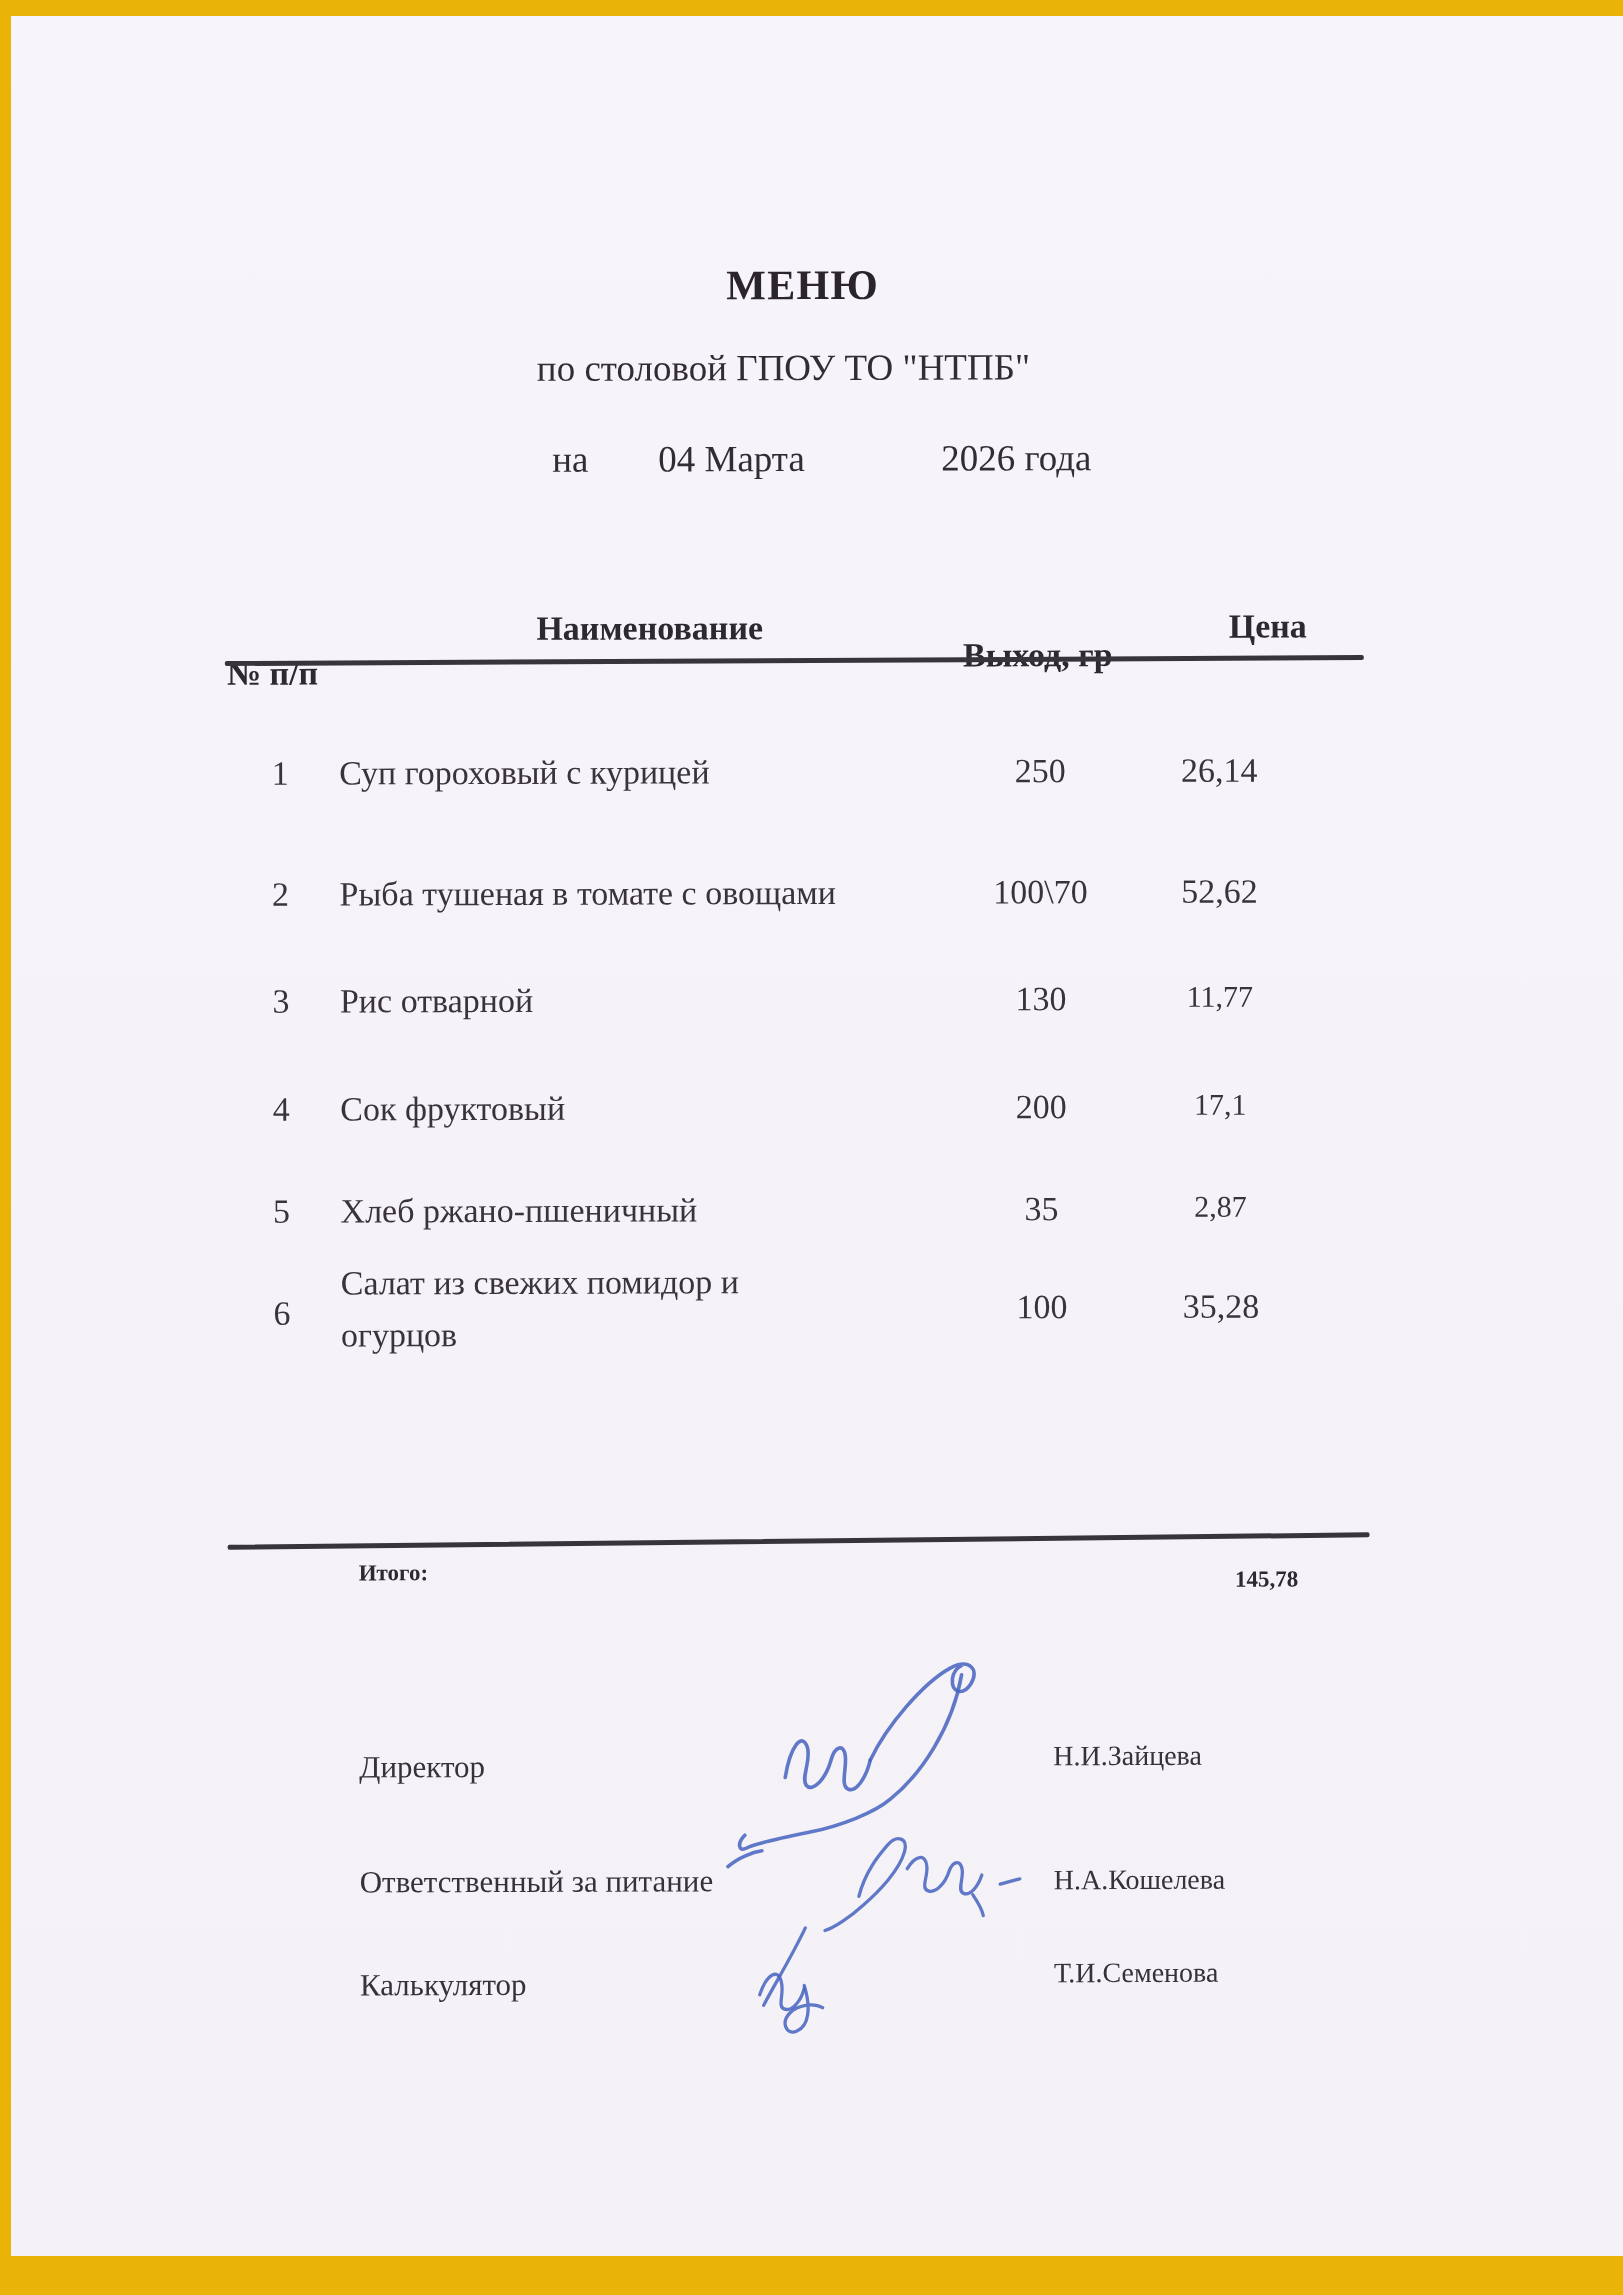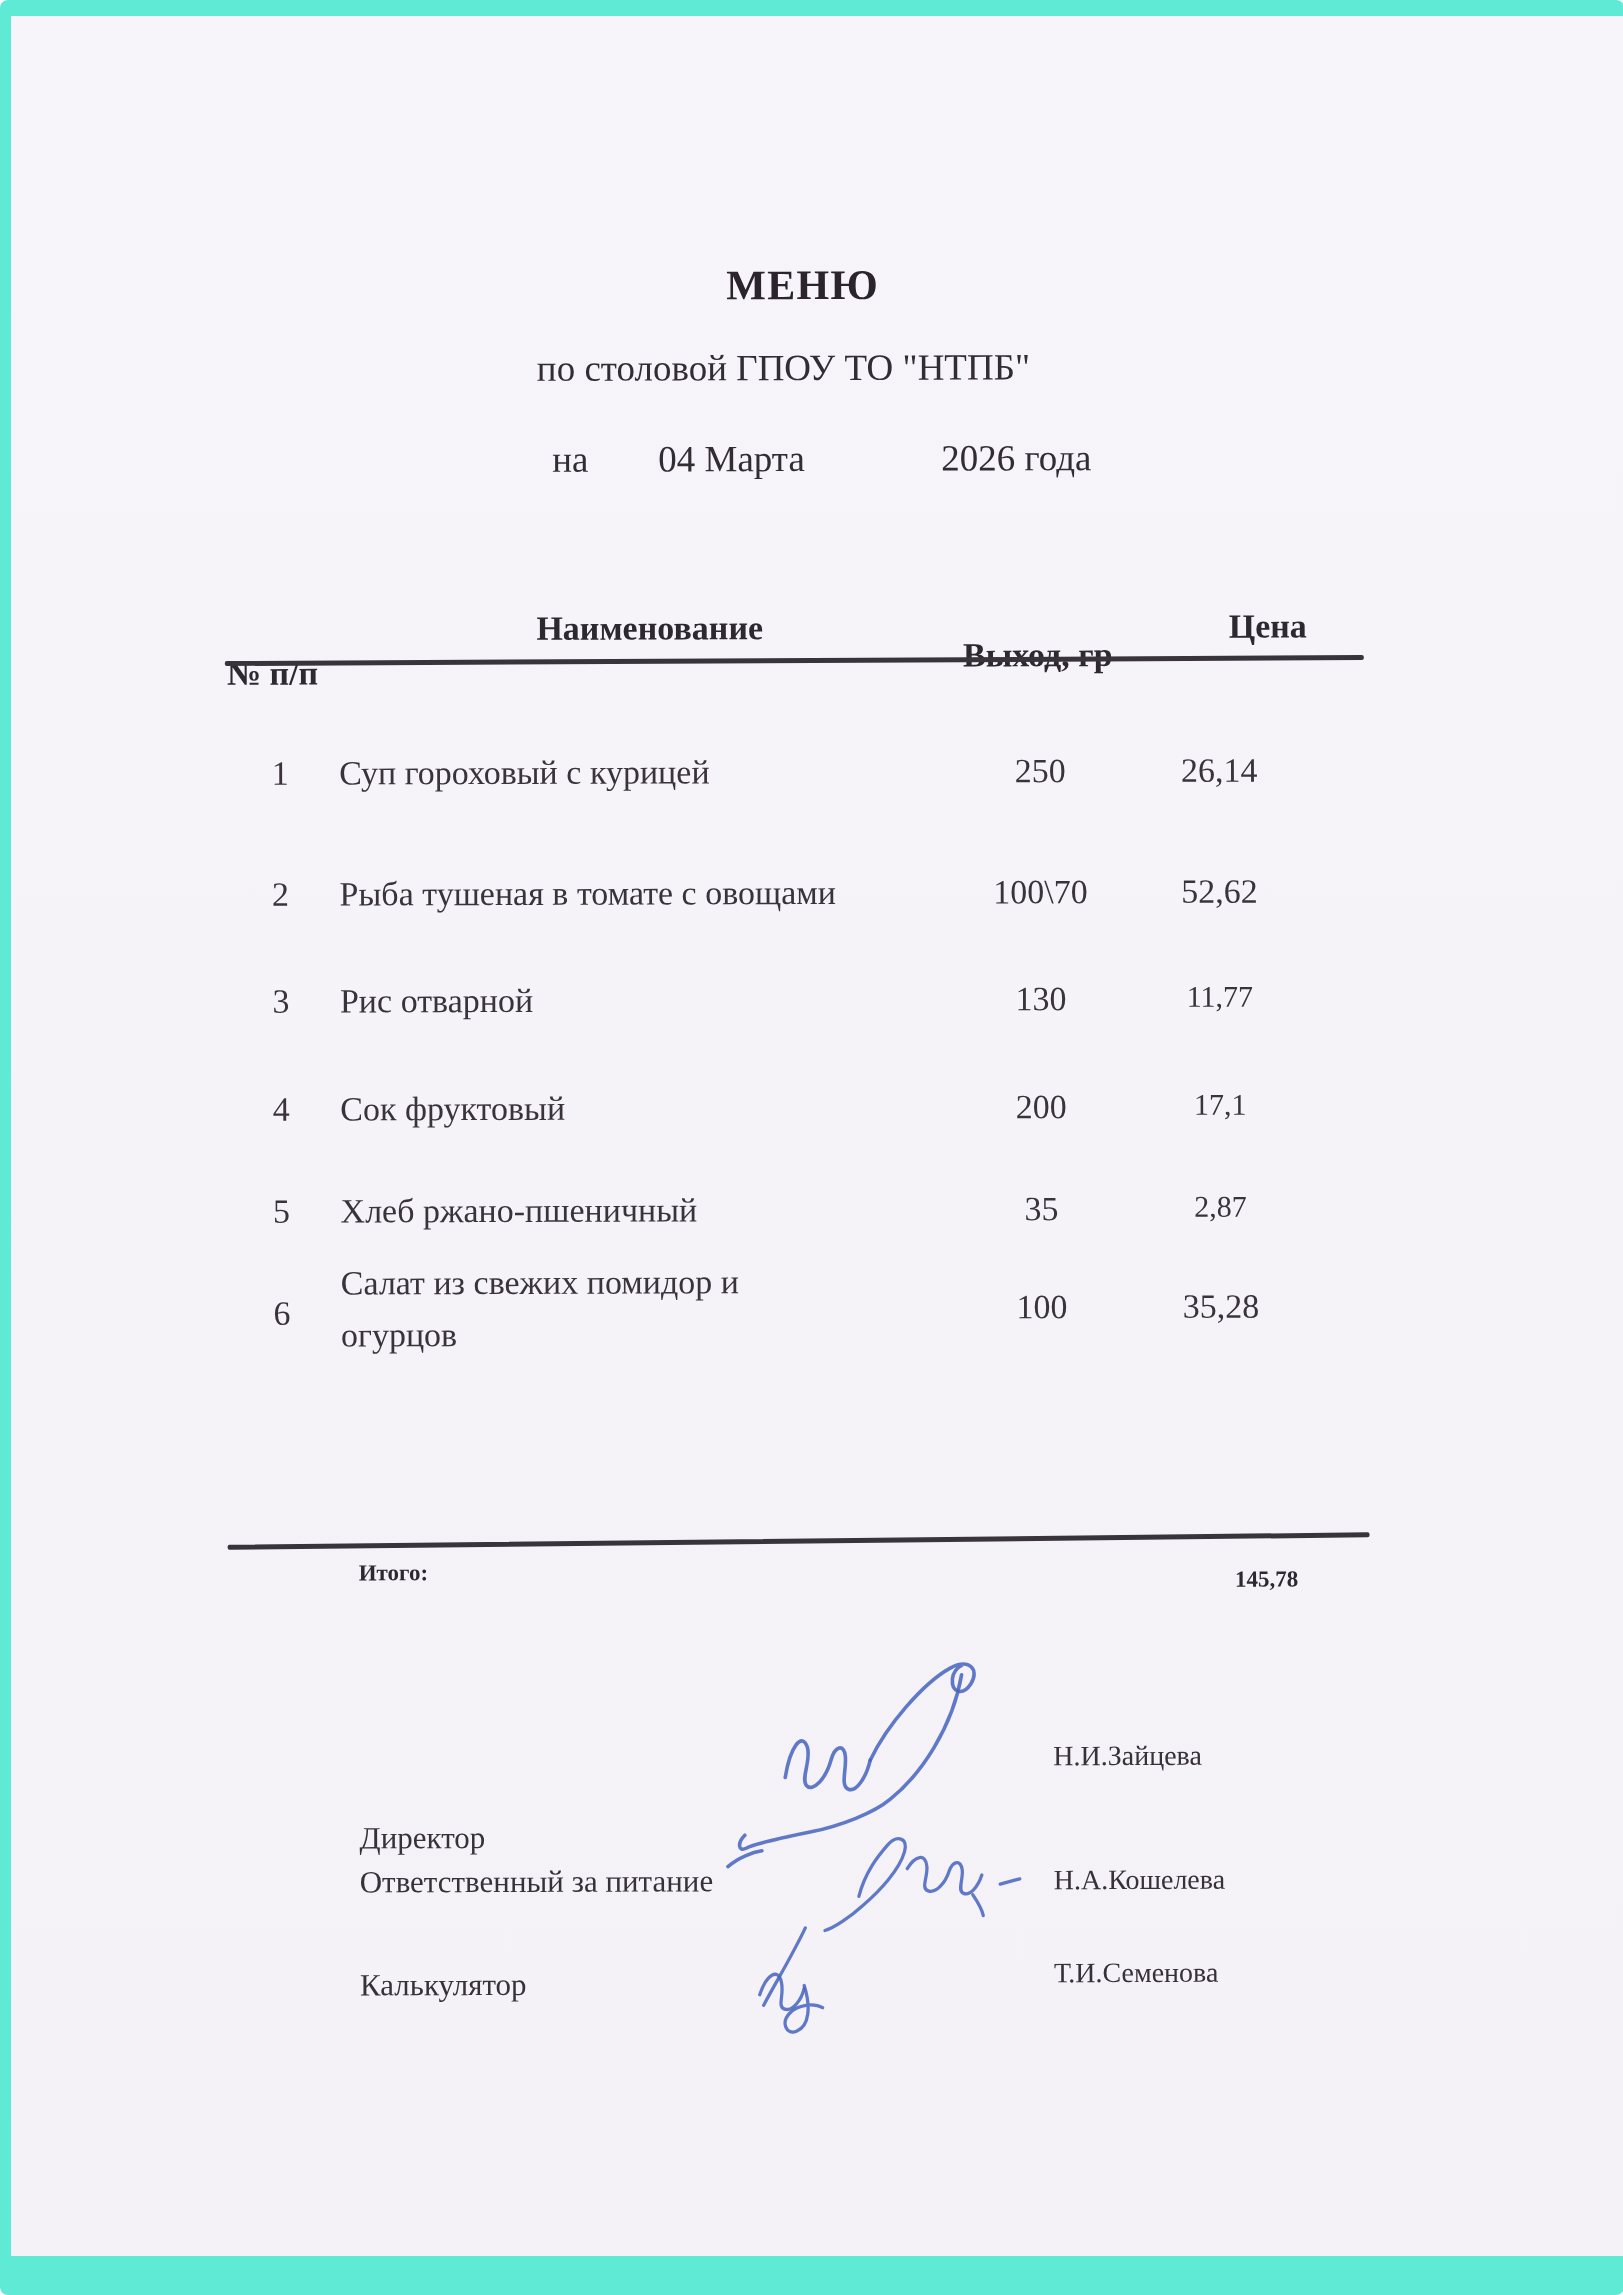--- a/index.html
+++ b/index.html
@@ -1,24 +1,23 @@
 <!DOCTYPE html>
 <html style="font-size:10.5px"><head>
 <meta charset="utf-8">
 <style>
   html, body { margin: 0; padding: 0; background: #fdfdfe; }
   .page {
     position: relative;
     width: 1624px;
     height: 2295px;
     overflow: hidden;
-    background: #5eead4;
+    background: #eab308;
     font-family: "Liberation Serif", "DejaVu Serif", serif;
     color: #3a333c;
-    border-radius: 8px;
   }
   .paper {
     position: absolute;
     left: 10.5px; top: 15.7px; right: 0; bottom: 39px;
     background: linear-gradient(180deg, #f7f4fa 0%, #f5f2f8 55%, #f4f1f7 100%);
   }
   .content {
     position: absolute;
     left: 0; top: 0; width: 1624px; height: 2295px;
     transform: rotate(-0.18deg);
@@ -66,21 +65,21 @@
   .row-6 { top: 1289px; }
   .row-3 .c-price, .row-4 .c-price, .row-5 .c-price { font-size: 30px; }
   .row-6 .c-name { top: -33px; width: 458px; line-height: 52px; }
   .row-6 .c-num  { top: 3.9px; }
 
   .total-label { left: 357px;  top: 1559px; font-size: 23px; font-weight: bold; color: #2e2931; }
   .total-value { left: 1265px; top: 1568px; transform: translateX(-50%); font-size: 23px; font-weight: bold; color: #2e2931; }
 
   .sig-role { left: 357px; font-size: 31px; color: #383139; }
   .sig-name { left: 1051px; font-size: 28px; color: #383139; }
-  .role-0 { top: 1819px; }
+  .role-0 { top: 1748px; }
   .role-1 { top: 1863px; }
   .role-2 { top: 1966px; }
   .name-0 { top: 1741px; }
   .name-1 { top: 1865px; }
   .name-2 { top: 1958px; }
 
   .ink {
     position: absolute; left: 0; top: 0;
     width: 1624px; height: 2295px;
     pointer-events: none;

